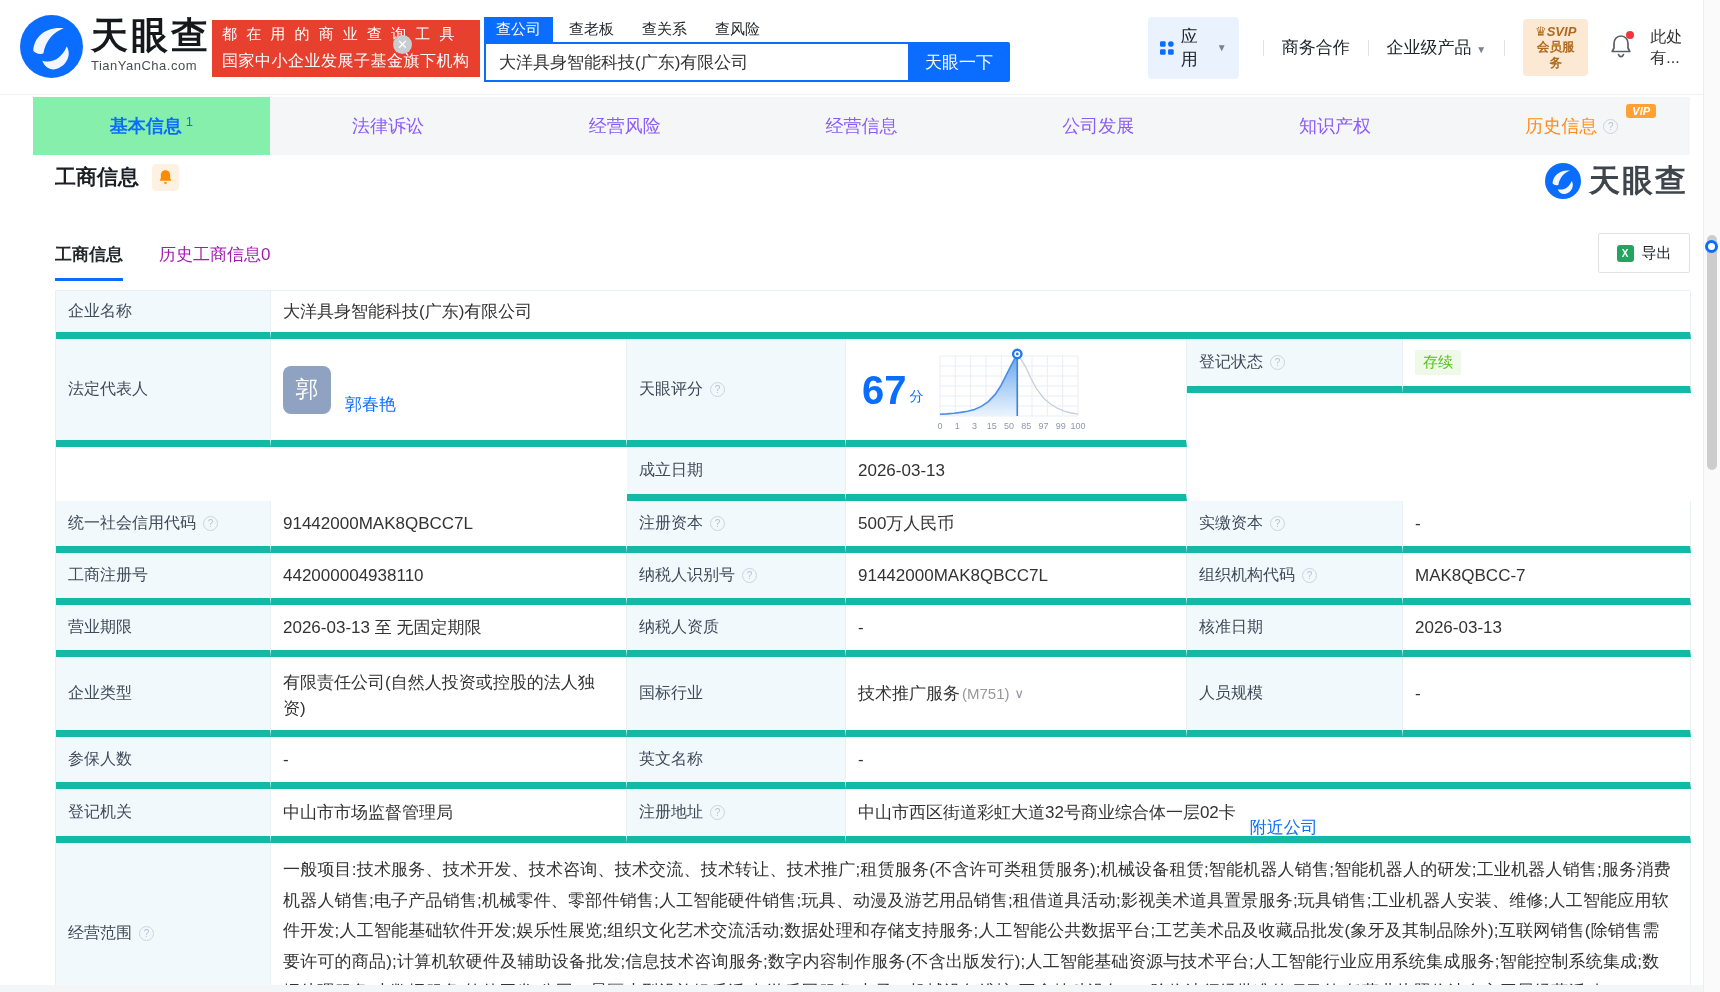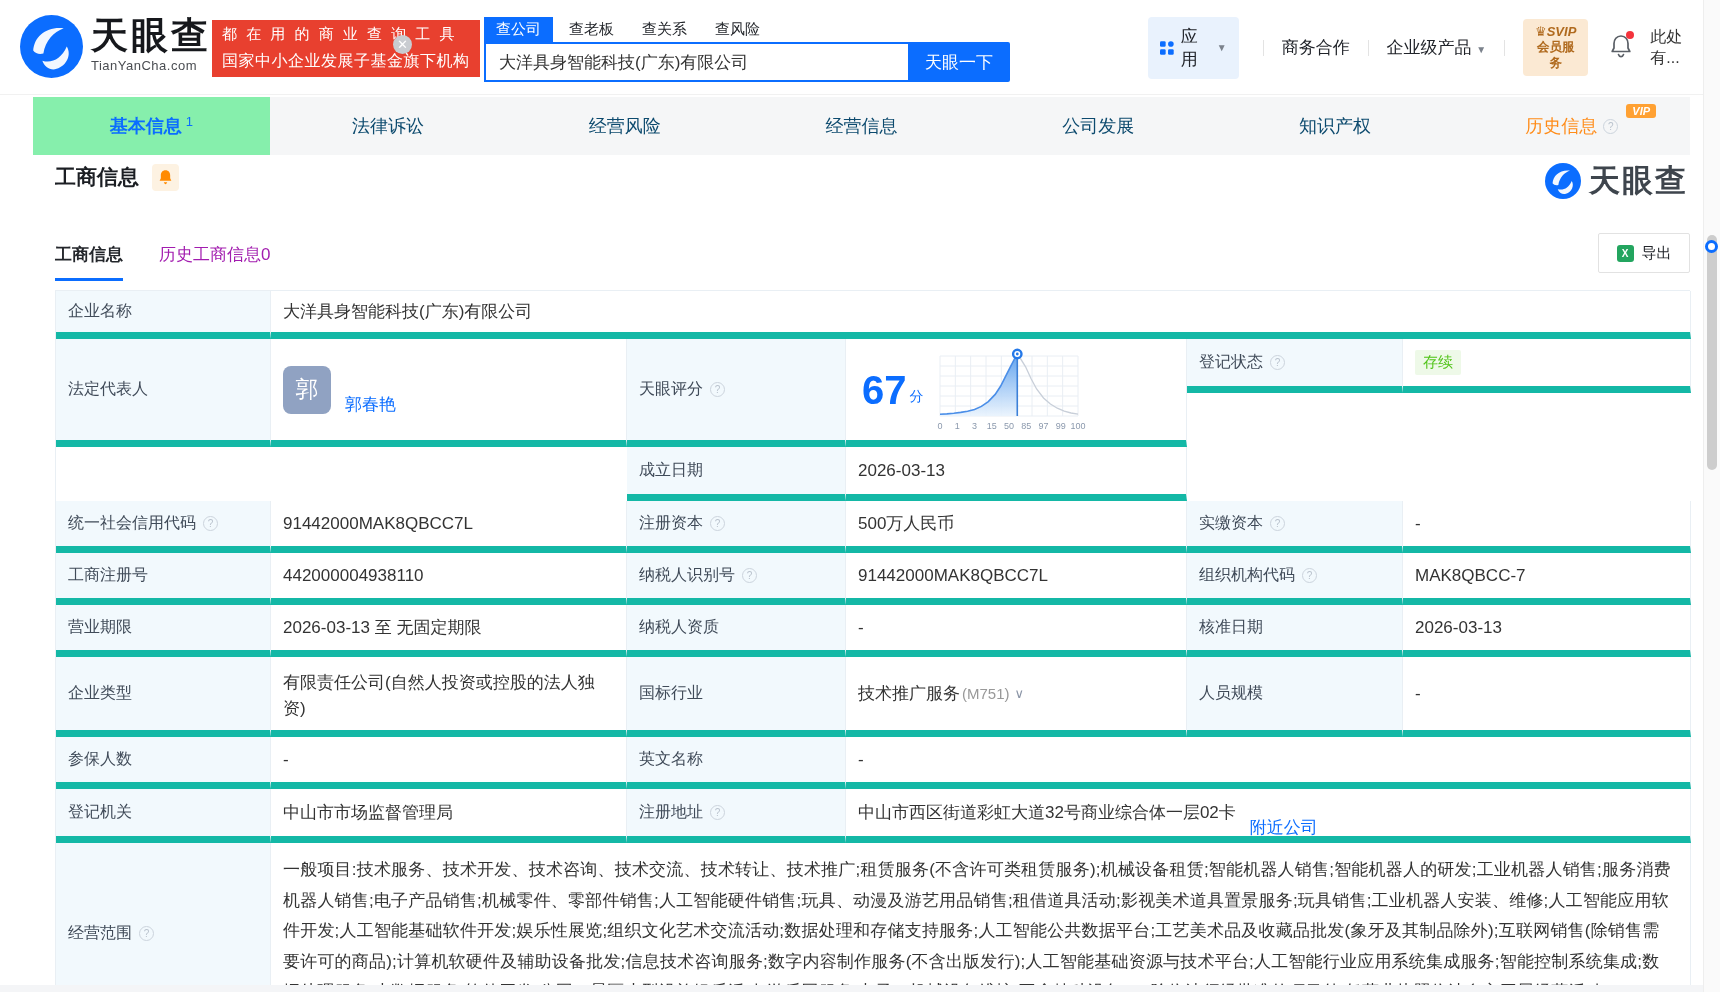--- a/index.html
+++ b/index.html
@@ -39,21 +39,21 @@
   .hdiv { width:1px; height:16px; background:#e3e3e3; margin:0 18px; }
   .svip { background:#fbe9d3; border-radius:4px; padding:5px 10px; text-align:center; cursor:pointer; line-height:1.25; }
   .svip .s1 { font-size:13px; font-weight:bold; font-style:italic; color:#b06a1e; }
   .svip .s2 { font-size:12.5px; font-weight:bold; color:#b06a1e; }
   .bell-wrap { position:relative; margin:0 18px 0 22px; cursor:pointer; }
   .bell-dot { position:absolute; right:-2px; top:-3px; width:8px; height:8px; border-radius:50%; background:#f4333c; }
   .user-item { display:flex; align-items:center; gap:6px; cursor:pointer; }
 
   
   .mtabs { position:absolute; left:33px; top:97px; width:1657px; height:58px; background:#f5f6f7; display:flex; }
-  .mtab { flex:1; display:flex; align-items:center; justify-content:center; font-size:18px; color:#0c4a6e;
+  .mtab { flex:1; display:flex; align-items:center; justify-content:center; font-size:18px; color:#8b5cf6;
           cursor:pointer; position:relative; }
   .mtab.active { background:#86efac; color:#0b6dff; font-weight:bold; }
   .mtab .cnt { font-size:13px; color:#0b6dff; margin-left:4px; transform:translateY(-5px); font-weight:normal; }
   .mtab.vip-tab { color:#ff8c19; }
   .vip-chip { position:absolute; top:7px; right:34px; background:#ffa133; color:#fff; font-size:11px; font-weight:bold;
               font-style:italic; border-radius:3px; padding:1px 6px; }
   .mtab .qi { margin-left:6px; }
 
   
   .sec-title { position:absolute; left:55px; top:163px; display:flex; align-items:center; gap:13px; }

